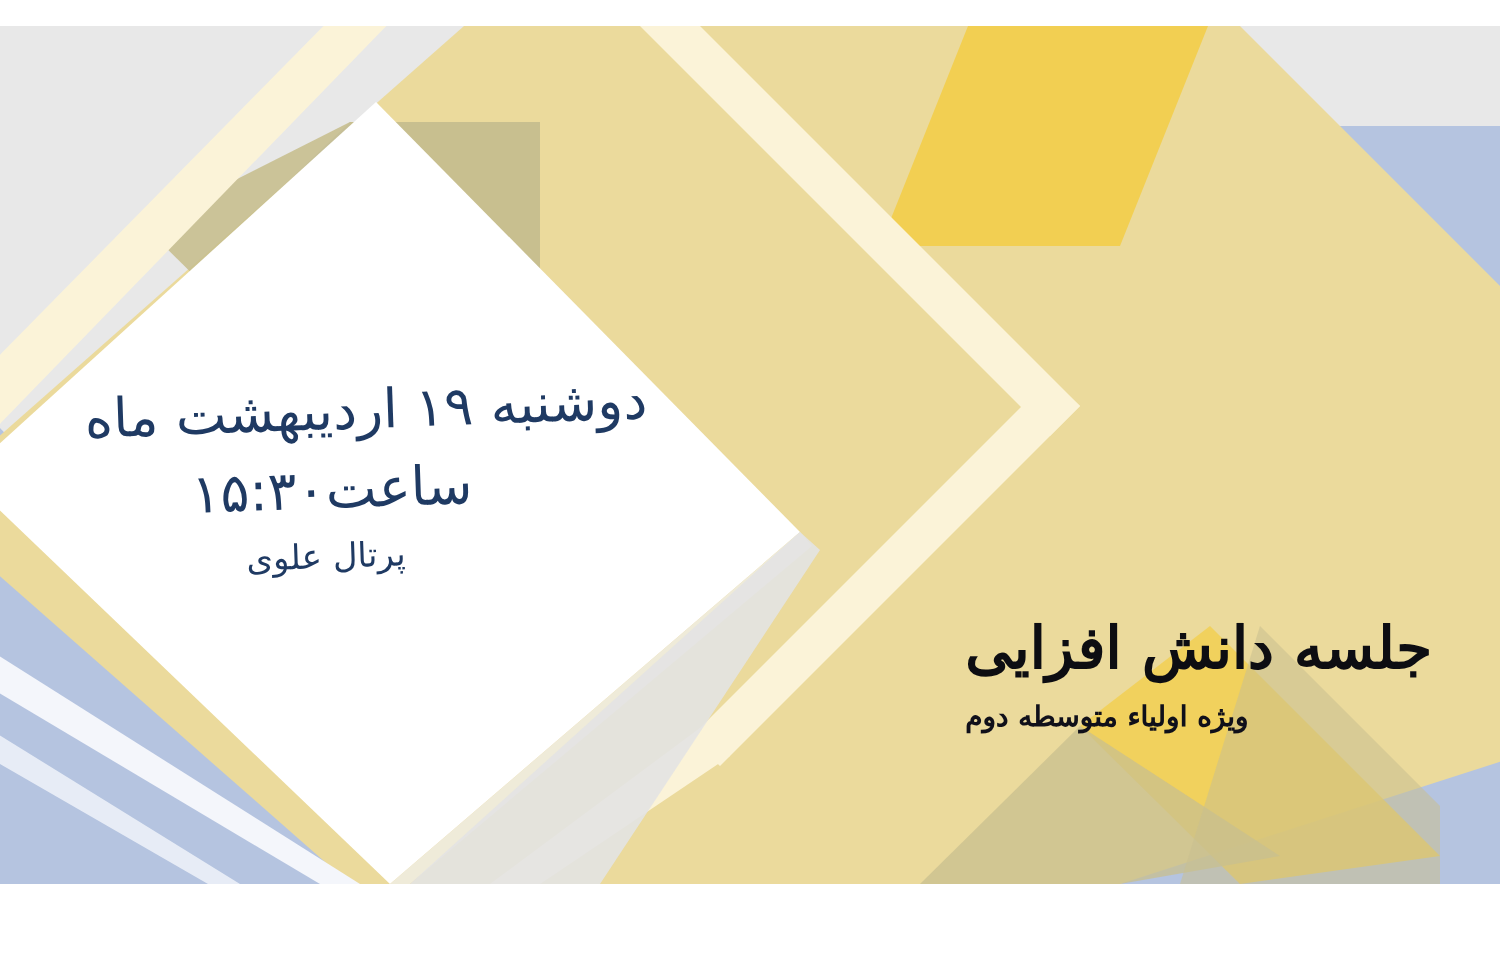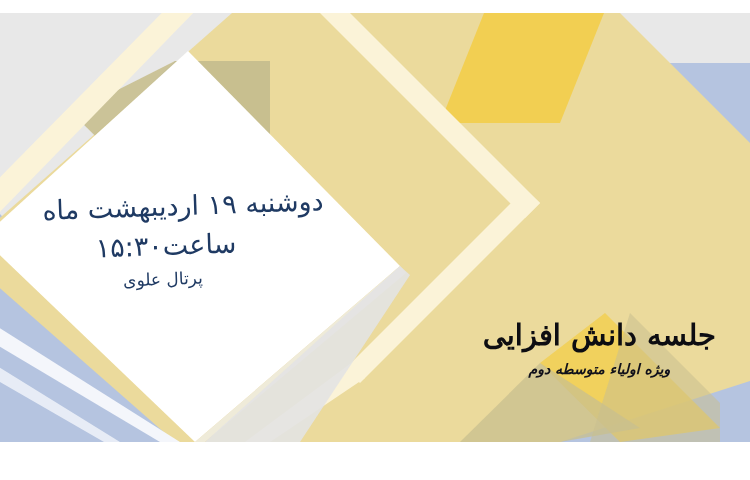--- a/index.html
+++ b/index.html
@@ -79,43 +79,42 @@
     font-weight: 400;
     margin-top: 10px;
     margin-right: 40px;
     white-space: nowrap;
     transform: rotate(-2deg);
   }
 
   .title-block {
     position: absolute;
     right: 34px;
-    top: 318px;
-    text-align: center;
+    top: 307px;
+    text-align: left;
     direction: rtl;
     z-index: 5;
     pointer-events: none;
   }
   .title-main {
     font-family: "DejaVu Serif", serif;
     font-size: 29px;
     font-weight: 700;
     color: #0d0d12;
     white-space: nowrap;
     letter-spacing: 1px;
   }
   .title-sub {
     font-family: "DejaVu Serif", serif;
     font-size: 14px;
     font-weight: 700;
     color: #10101a;
     white-space: nowrap;
     margin-top: 9px;
     letter-spacing: 0.5px;
-    font-style: italic;
   }
 </style>
 </head>
 <body>
 
 <div id="poster">
 
   <div class="art-band">
     <svg class="art-svg" viewBox="0 0 750 429" preserveAspectRatio="none">
 

